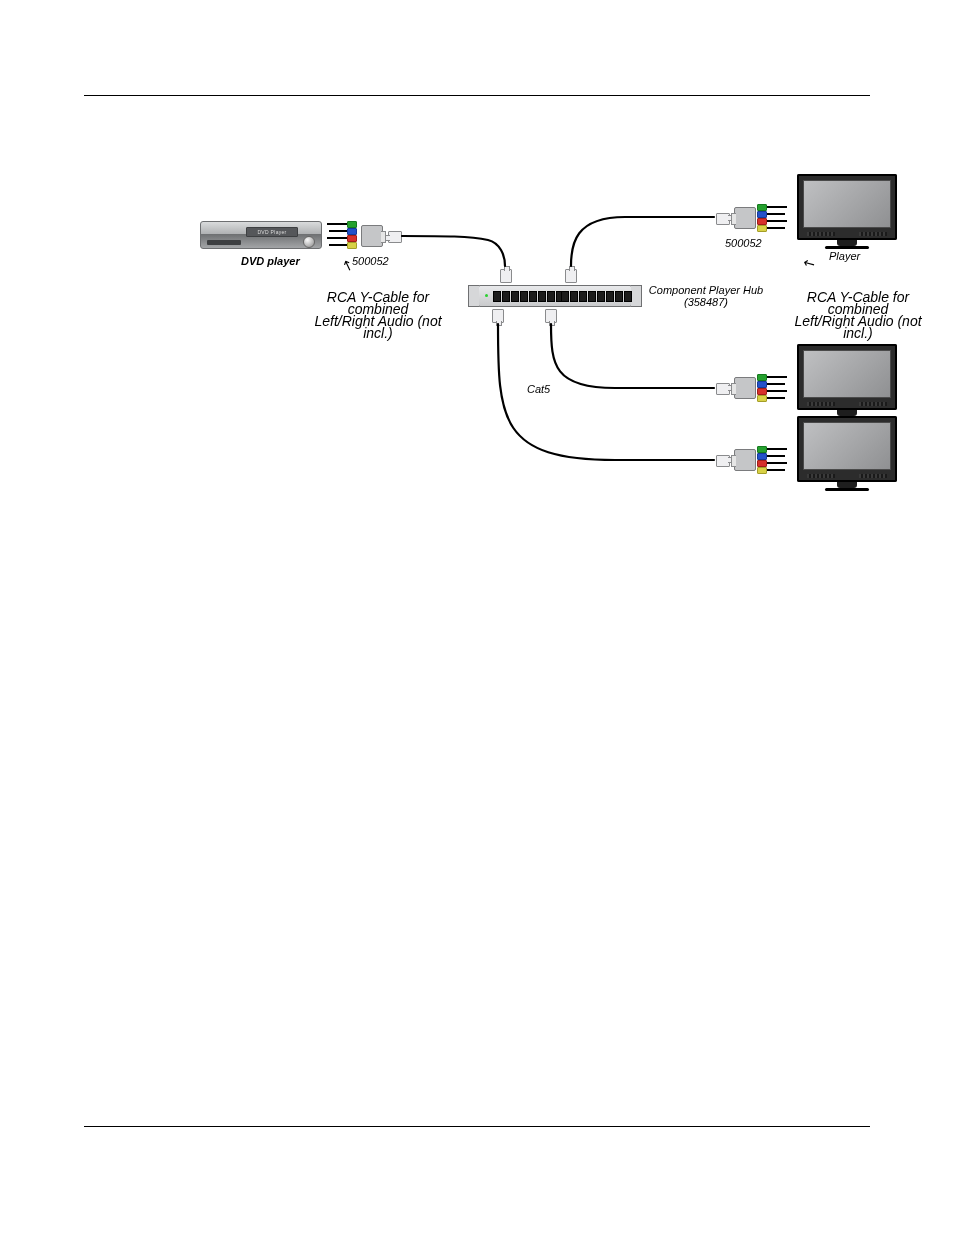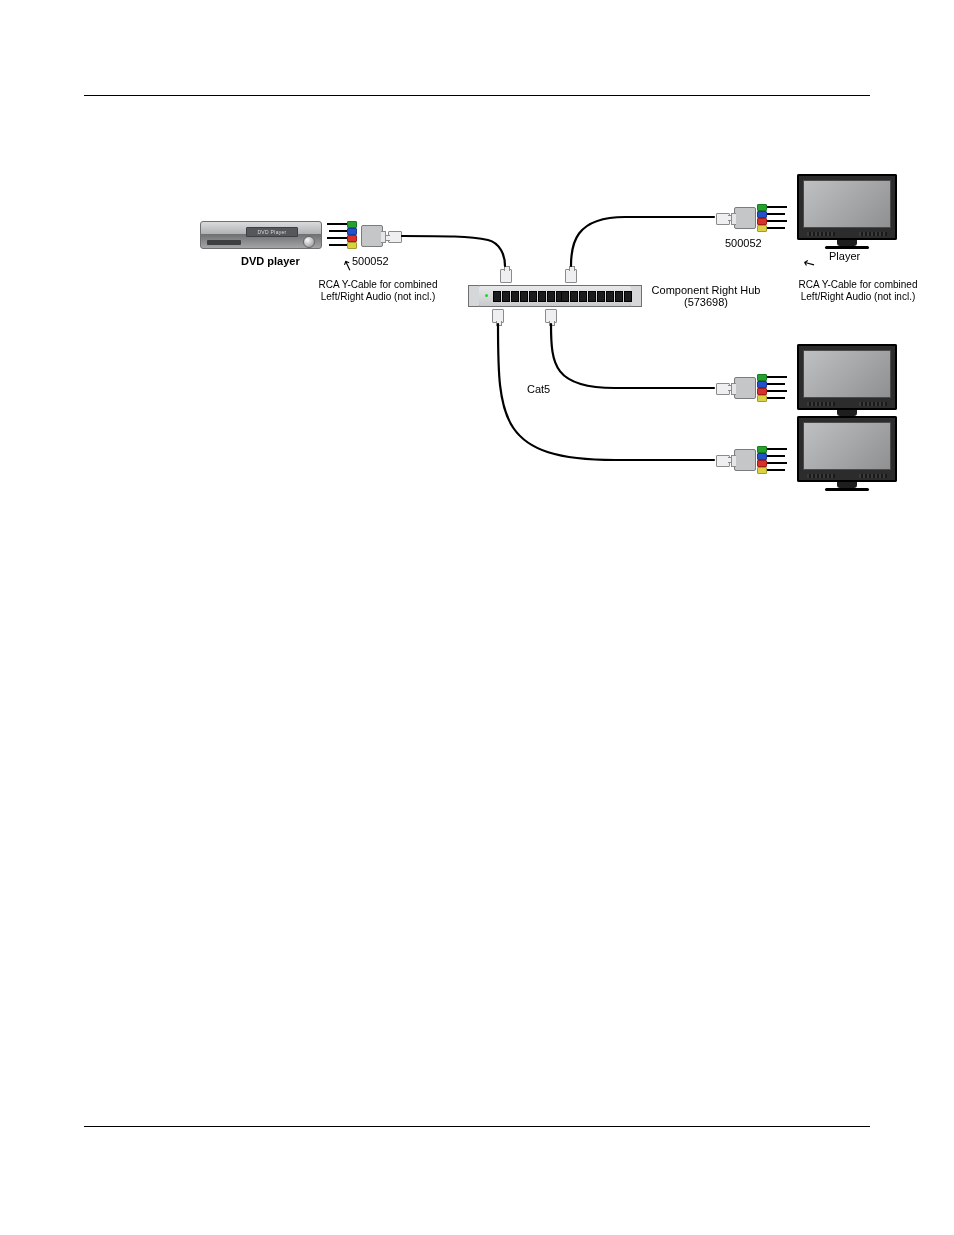--- a/index.html
+++ b/index.html
@@ -20,22 +20,23 @@
     position: absolute;
     left: 84px;
     width: 786px;
     height: 0;
     border-top: 1px solid #000;
   }
   .label {
     position: absolute;
     white-space: nowrap;
     color: #000;
-  }
-  .small { font-size: 10px; line-height: 12px; }
+    font-style: italic;
+  }
+  .small { font-size: 14px; line-height: 12px; margin-top: 12px; }
   .center { text-align: center; }
   .bold { font-weight: bold; }
 
   
   .dvd {
     position: absolute;
     left: 200px; top: 221px;
     width: 122px; height: 28px;
     border-radius: 3px;
     background: linear-gradient(#d9dbdc, #b0b2b4 45%, #6d6f71 46%, #a3a5a7);
@@ -222,22 +223,22 @@
         <div class="port"></div>
         <div class="port"></div>
         <div class="port"></div>
       <div class="port"></div>
         <div class="port"></div>
         <div class="port"></div>
         <div class="port"></div>
     </div>
   </div>
   <div class="label center" style="left:636px; top:284px; width:140px;">
-    <span>Component Right Hub</span><br>
-    <span>(573698)</span>
+    <span>Component Player Hub</span><br>
+    <span>(358487)</span>
   </div>
 
   <div class="rj45 up" style="left:500px; top:269px"></div>
   <div class="rj45 up" style="left:565px; top:269px"></div>
 
   <div class="rj45" style="left:492px; top:309px"></div>
   <div class="rj45" style="left:545px; top:309px"></div>
 
   <span class="label" style="left:527px; top:383px">Cat5</span>
 

